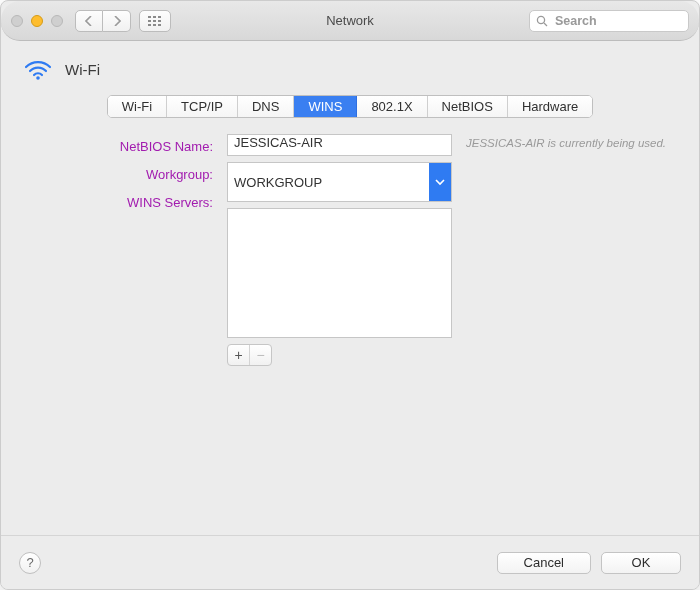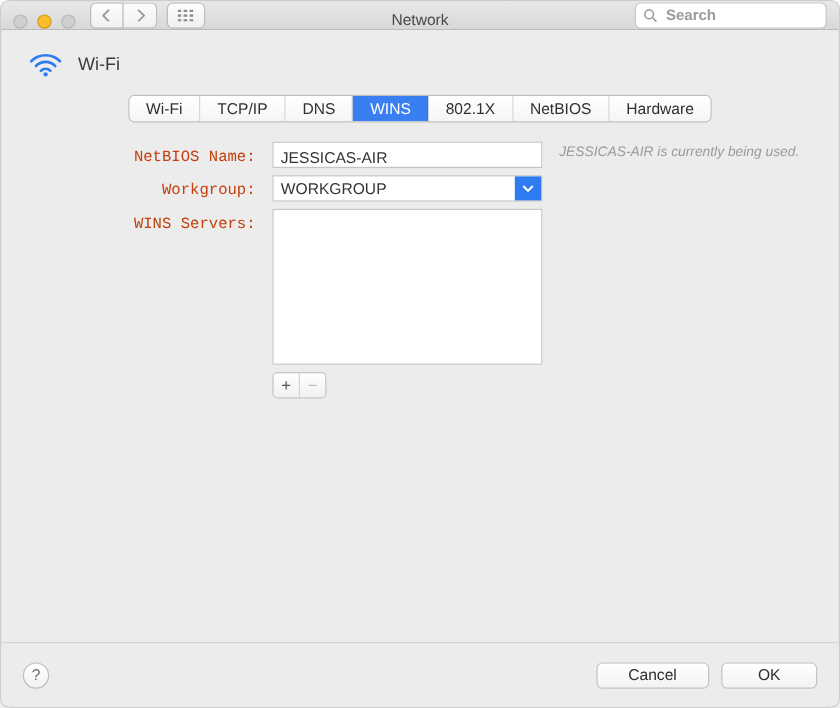--- a/index.html
+++ b/index.html
@@ -16,27 +16,28 @@
     border: 1px solid #ccc;
     border-radius: 8px;
     overflow: hidden;
     box-shadow: 0 10px 30px rgba(0,0,0,0.15);
     display: flex;
     flex-direction: column;
     background: #ececec;
   }
   
   .titlebar {
-    height: 24px;
+    height: 40px;
     background: linear-gradient(#e8e8e8, #d8d8d8);
     border-bottom: 1px solid #bcbcbc;
     display: flex;
-    align-items: flex-end;
+    align-items: center;
     padding: 0 10px;
     position: relative;
+    border-radius: 19px;
   }
   .traffic { display: flex; gap: 8px; align-items: center; margin-right: 12px;}
   .traffic .dot { width: 12px; height: 12px; border-radius: 50%; }
   .dot.red { background: #cfcfcf; border:1px solid #b8b8b8; }
   .dot.yellow { background: #febd2e; border:1px solid #d59b18;}
   .dot.green { background: #cfcfcf; border:1px solid #b8b8b8;}
   .nav { display:flex; gap:0; }
   .navbtn {
     width: 28px; height: 22px;
     background: linear-gradient(#fdfdfd,#f1f1f1);
@@ -111,38 +112,38 @@
   .form-area {
     display:flex;
     gap: 14px;
   }
   .labels-col {
     flex: 0 0 190px;
     text-align:right;
     display:flex; flex-direction:column;
     padding-top:2px;
   }
-  .labels-col .lbl { height:28px; line-height:22px; color:#c2410c;font-family:Liberation Mono, monospace; }
+  .labels-col .lbl { height:28px; line-height:22px; color:#a21caf; }
   .labels-col .lbl.servers { height:auto; padding-top:0; }
 
   .fields-col {
     flex: 0 0 225px;
     display:flex; flex-direction:column;
   }
   .txtfield {
     height:22px;
     border:1px solid #c6c6c6;
     background:#fff;
     padding: 0 6px;
     font-size:13px;
-    display:flex; align-items:flex-end;
+    display:flex; align-items:flex-start;
     margin-bottom:6px;
   }
   .combo {
-    height:22px;
+    height:40px;
     border:1px solid #c6c6c6;
     background:#fff;
     display:flex; align-items:stretch;
     margin-bottom:6px;
   }
   .combo .val { flex:1; padding:0 6px; display:flex; align-items:center; }
   .combo .caret {
     width:22px; background:#2f7bf2;
     display:flex; align-items:center; justify-content:center;
     color:#fff;

